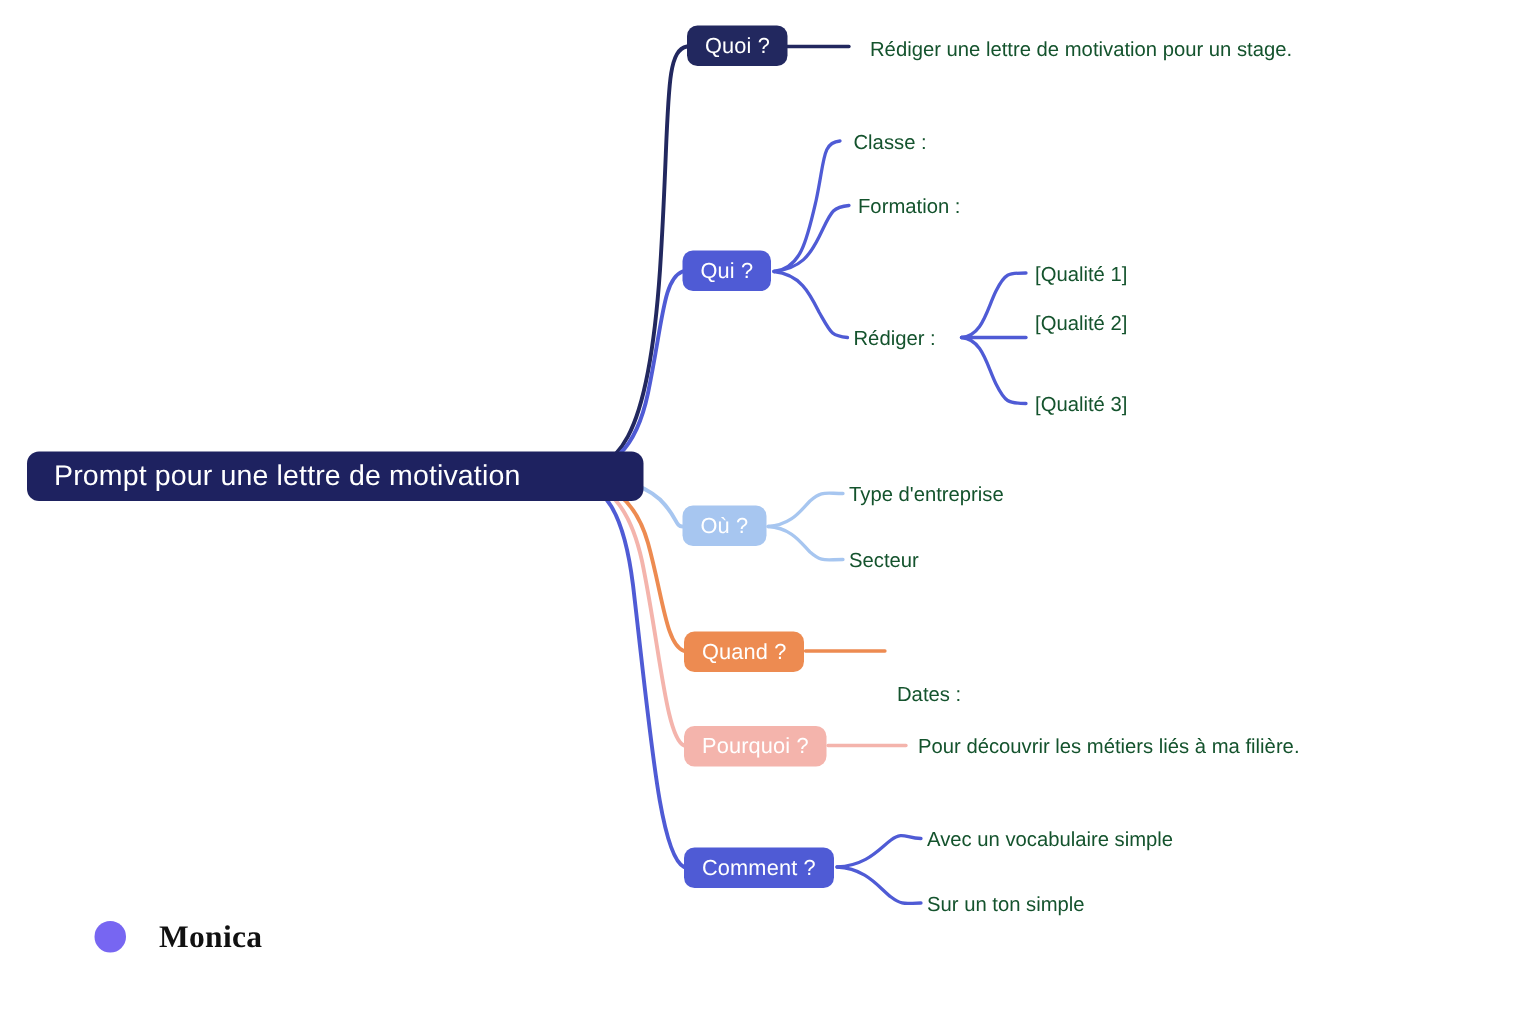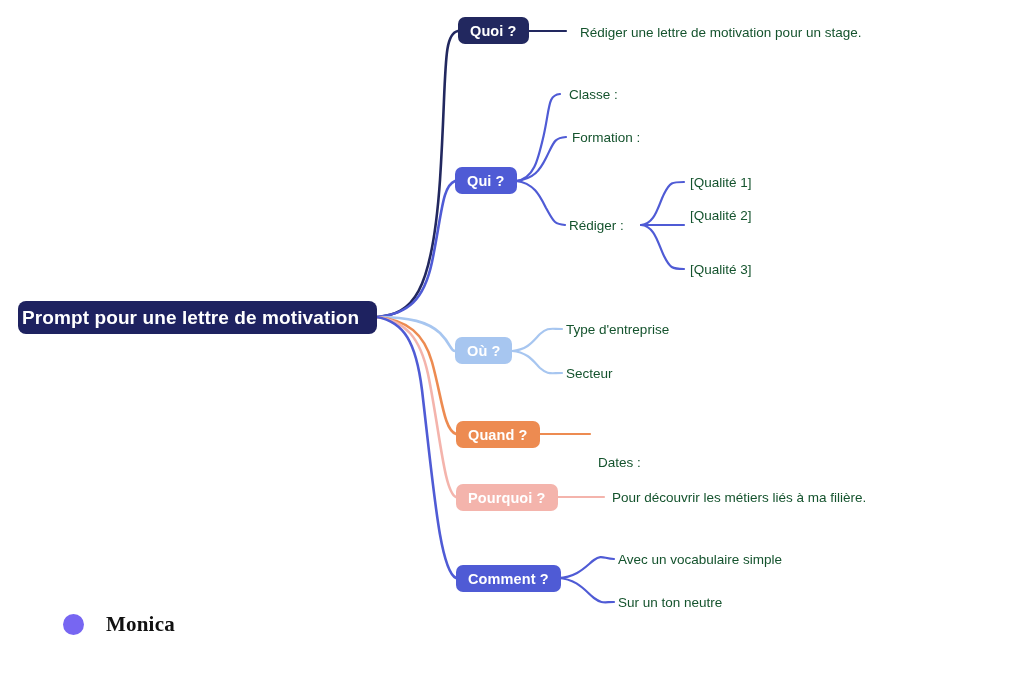--- a/index.html
+++ b/index.html
@@ -30,32 +30,32 @@
     pointer-events: none;
   }
   .node {
     position: absolute;
     box-sizing: border-box;
     display: flex;
     align-items: center;
     justify-content: center;
     white-space: nowrap;
     color: #ffffff;
-    font-weight: bold;
+    font-weight: normal;
     letter-spacing: 0.1px;
   }
   .node-root {
     left: 18px;
     top: 301px;
-    width: 359px;
+    width: 411px;
     height: 33px;
     border-radius: 8px;
     background: #1E2260;
     font-size: 19px;
-    padding: 0 4px;
+    padding: 0 18px;
     justify-content: flex-start;
   }
   .node-branch {
     border-radius: 7px;
     height: 27px;
     font-size: 14.5px;
     padding: 0 12px;
   }
   .n-quoi   { left: 458px; top: 17px;  background: #22285F; }
   .n-qui    { left: 455px; top: 167px; background: #4F5BD5; }
@@ -166,21 +166,21 @@
   <div class="leaf" style="left:690px; top:263px;">[Qualité 3]</div>
 
   <div class="leaf" style="left:566px; top:323px;">Type d'entreprise</div>
   <div class="leaf" style="left:566px; top:367px;">Secteur</div>
 
   <div class="leaf" style="left:598px; top:428px;margin-top:28px;">Dates :</div>
 
   <div class="leaf" style="left:612px; top:491px;">Pour découvrir les métiers liés à ma filière.</div>
 
   <div class="leaf" style="left:618px; top:553px;">Avec un vocabulaire simple</div>
-  <div class="leaf" style="left:618px; top:596px;">Sur un ton neutre</div>
+  <div class="leaf" style="left:618px; top:596px;">Sur un ton simple</div>
 
   <div class="brand">
     <div class="brand-row">
       <span class="brand-dot"></span>
       <span class="brand-name">Monica</span>
     </div>
   </div>
 
 </div>
 

